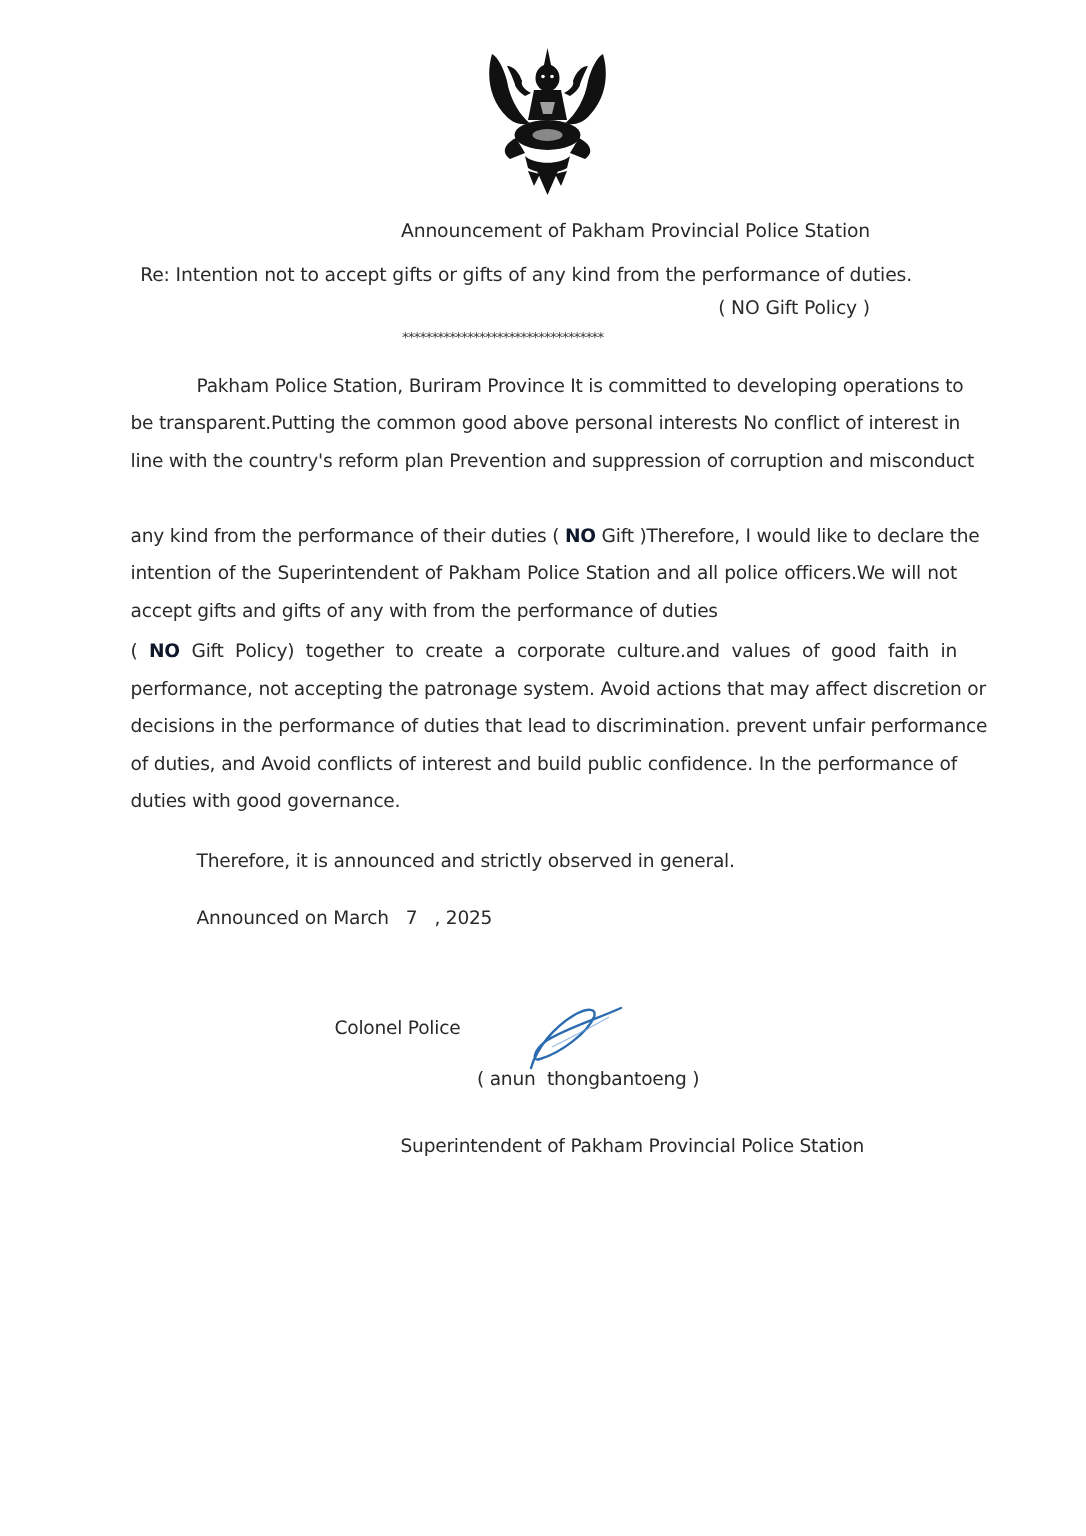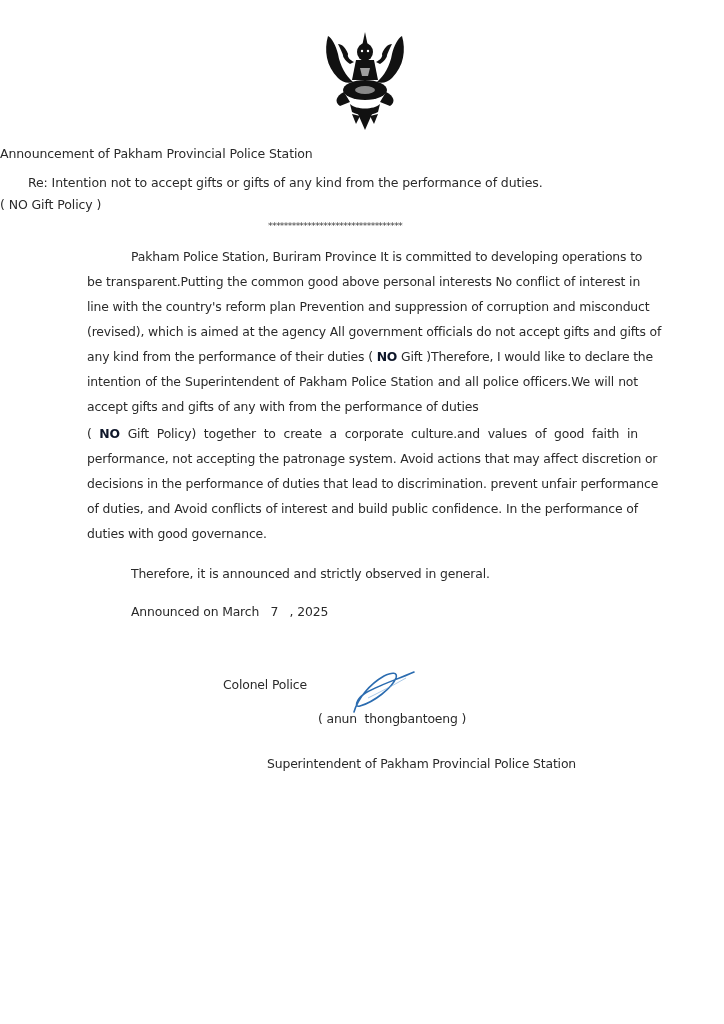--- a/index.html
+++ b/index.html
@@ -25,21 +25,21 @@
       position: absolute;
       left: 320px;
       top: 30px;
       width: 90px;
       height: 102px;
     }
     .center-line {
       position: absolute;
       left: 0;
       width: 580px;
-      text-align: left;
+      text-align: right;
       font-size: 12.5px;
       letter-spacing: -0.1px;
       white-space: nowrap;
     }
     .stars {
       position: absolute;
       left: 268px;
       top: 221px;
       width: 195px;
       font-size: 9px;
@@ -113,21 +113,20 @@
   </svg>
 
   <div class="center-line" style="top:146px;">Announcement of Pakham Provincial Police Station</div>
   <div class="center-line" style="top:175px;margin-left:28px;">Re: Intention not to accept gifts or gifts of any kind from the performance of duties.</div>
   <div class="center-line" style="top:197px;">( NO Gift Policy )</div>
   <div class="stars">**********************************</div>
 
   <div class="body-line justify indent" style="top:248px;">Pakham Police Station, Buriram Province It is committed to developing operations to</div>
   <div class="body-line justify" style="top:273px;">be transparent.Putting the common good above personal interests No conflict of interest in</div>
   <div class="body-line justify" style="top:298px;">line with the country's reform plan Prevention and suppression of corruption and misconduct</div>
-  <div class="body-line justify" style="top:323px;">(revised), which is aimed at the agency All government officials do not accept gifts and gifts of</div>
   <div class="body-line justify" style="top:348px;">
     <span>any kind from the performance of their duties ( </span><span class="bold">NO</span><span> Gift )Therefore, I would like to declare the</span>
   </div>
   <div class="body-line justify" style="top:373px;">intention of the Superintendent of Pakham Police Station and all police officers.We will not</div>
   <div class="body-line" style="top:398px;">accept gifts and gifts of any with from the performance of duties</div>
   <div class="body-line justify" style="top:425px;">
     <span> ( </span><span class="bold">NO</span><span> Gift Policy)  together to create a corporate culture.and values of good faith in</span>
   </div>
   <div class="body-line justify" style="top:450px;">performance, not accepting the patronage system. Avoid actions that may affect discretion or</div>
   <div class="body-line justify" style="top:475px;">decisions in the performance of duties that lead to discrimination. prevent unfair performance</div>

